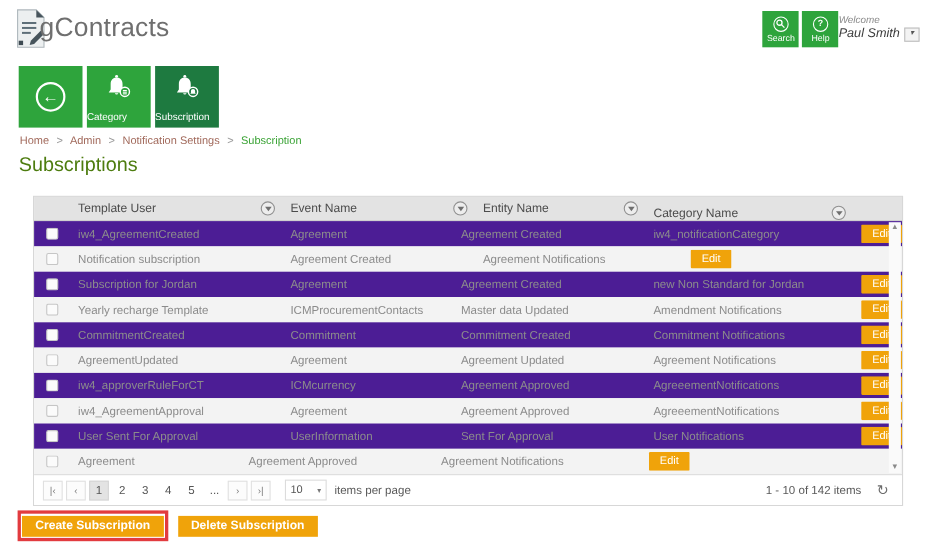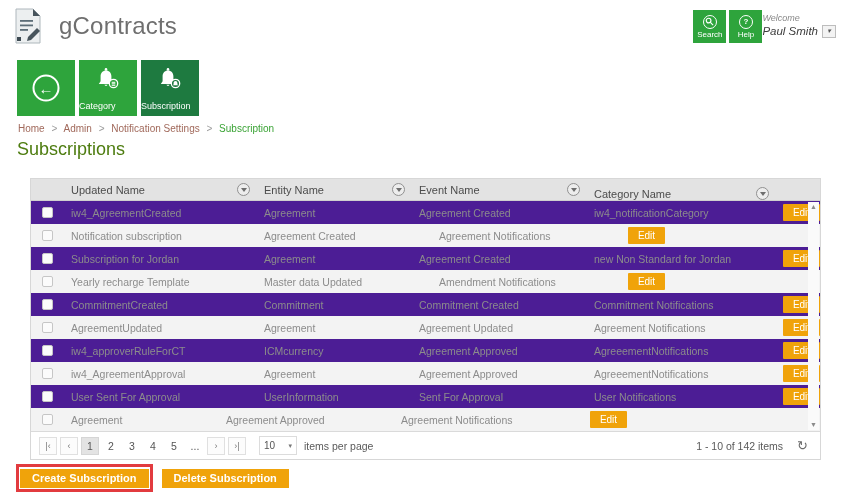--- a/index.html
+++ b/index.html
@@ -4,21 +4,21 @@
 <style>
   * { box-sizing: border-box; margin: 0; padding: 0; }
   body {
     width: 850px; height: 499px; position: relative; overflow: hidden;
     background: #fff; font-family: "Liberation Sans", sans-serif;
     -webkit-font-smoothing: antialiased;
   }
   
   .app-header { position: absolute; top: 0; left: 0; right: 0; height: 56px; background: #fff; }
   .logo { position: absolute; left: 13px; top: 8px; }
-  .app-title { position: absolute; left: 59px; top: 12px; font-size: 24px; color: #6f6f6f; font-weight: 400; letter-spacing: .2px; }
+  .app-title { position: absolute; left: 36px; top: 12px; font-size: 24px; color: #6f6f6f; font-weight: 400; letter-spacing: .2px; }
   .header-right { position: absolute; right: 14px; top: 10px; display: flex; align-items: flex-start; }
   .sq-btn {
     width: 33px; height: 33px; background: #2ea43c; color: #fff; border: none;
     display: flex; flex-direction: column; align-items: center; justify-content: center;
     font-size: 8px; cursor: pointer; margin-left: 3px; font-family: inherit;
   }
   .sq-btn .ic { width: 14px; height: 14px; border: 1.4px solid #fff; border-radius: 50%; display: flex; align-items: center; justify-content: center; margin-bottom: 1px; font-size: 8px; font-weight: bold; color:#fff; }
   .user-block { margin-left: 0; padding-top: 3px; line-height: 1.25; font-style: italic; }
   .welcome { font-size: 9px; color: #8a8a8a; }
   .user-row { display: flex; align-items: center; }
@@ -157,29 +157,29 @@
   <span class="sep">&gt;</span>
   <span class="crumb active">Subscription</span>
 </div>
 
 <div class="page-title">Subscriptions</div>
 
 <div class="grid">
   <div class="grid-header">
       <div class="col-check"></div>
       <div class="hcell col-template">
-        <div class="" style="display: inline;">Updated Name</div>
+        <div class="" style="display: inline;">Template User</div>
+        <div class="filter-ic"></div>
+      </div>
+      <div class="hcell col-event">
+        <div class="" style="display: inline;">Event Name</div>
         <div class="filter-ic"></div>
       </div>
       <div class="hcell col-entity">
         <div class="" style="display: inline;">Entity Name</div>
-        <div class="filter-ic"></div>
-      </div>
-      <div class="hcell col-event">
-        <div class="" style="display: inline;">Event Name</div>
         <div class="filter-ic"></div>
       </div>
       <div class="hcell col-category">
         <div class="" style="display: inline;">Category Name</div>
         <div class="filter-ic"></div>
       </div>
       <div class="col-action"></div>
     </div>
   <div class="grid-body">
     <div>
@@ -216,20 +216,21 @@
           <div class="col-category">new Non Standard for Jordan</div>
           <div class="col-action">
             <button class="edit-btn">Edit</button>
           </div>
         </div>
         <div class="row alt">
           <div class="col-check">
             <div class="checkbox"></div>
           </div>
           <div class="col-template">Yearly recharge Template</div>
+          <div class="col-entity">ICMProcurementContacts</div>
           <div class="col-event">Master data Updated</div>
           <div class="col-category">Amendment Notifications</div>
           <div class="col-action">
             <button class="edit-btn">Edit</button>
           </div>
         </div>
         <div class="row">
           <div class="col-check">
             <div class="checkbox"></div>
           </div>

